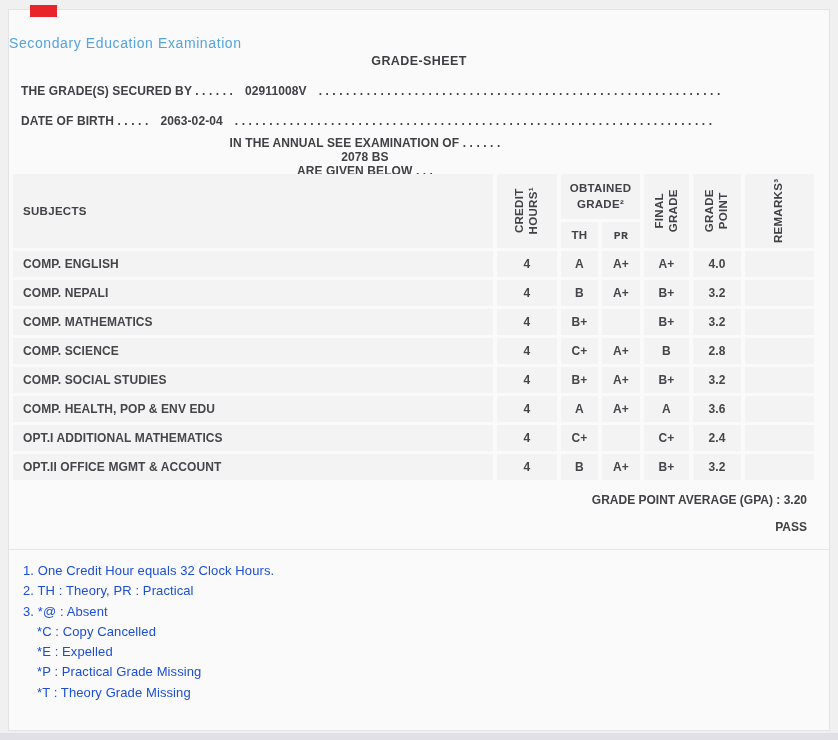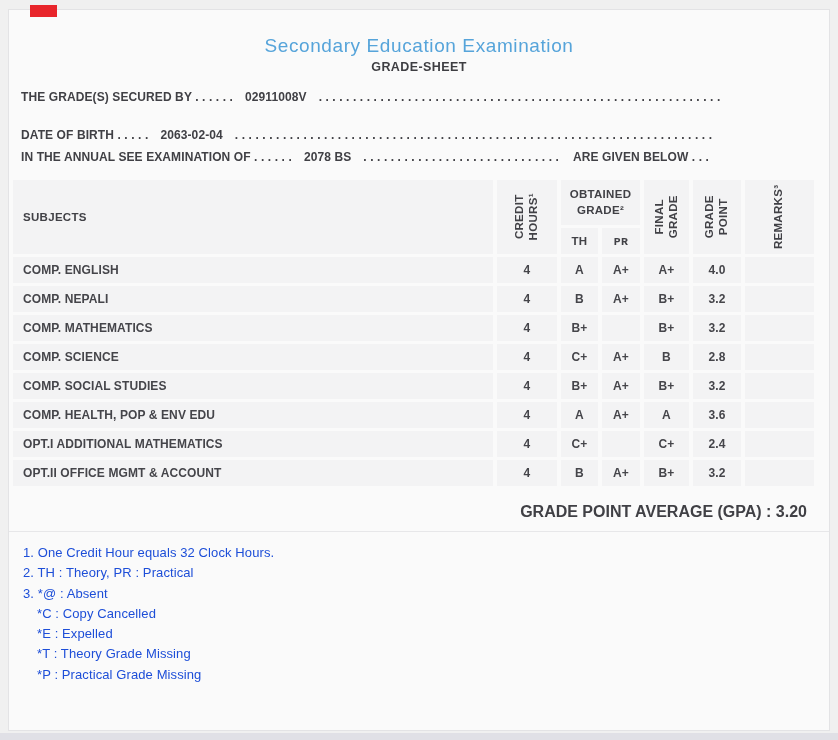--- a/index.html
+++ b/index.html
@@ -20,22 +20,21 @@
   .card {
     position: absolute;
     left: 8px; top: 9px;
     width: 822px; height: 722px;
     background: #fafafa;
     border: 1px solid #e3e3e5;
     overflow: hidden;
   }
   .page-title {
     margin-top: 25px;
-    text-align: center;
-    font-size: 19px;
+    font-size: 14px;
     font-weight: 400;
     letter-spacing: 0.6px;
     color: #56a4da;
   }
   .sheet-subtitle {
     margin-top: 3px;
     text-align: center;
     font-size: 12.5px;
     font-weight: 700;
     letter-spacing: 0.4px;
@@ -52,22 +51,22 @@
     color: #404045;
     letter-spacing: 0.1px;
     white-space: nowrap;
   }
   .info-line .dots-fill {
     flex: 1 1 auto;
     overflow: hidden;
     min-width: 0;
   }
   .w1 { width: 712px; }
-  .w2 { width: 704px; align-items: flex-end; }
-  .w3 { width: 688px; }
+  .w2 { width: 704px; }
+  .w3 { width: 688px; flex-direction: column; }
   .grades-grid {
     display: grid;
     grid-template-columns: 480px 60px 37px 38px 45px 48px 69px;
     grid-template-rows: 45px 26px repeat(8, 26px);
     gap: 3px 4px;
     margin: 8px 0 0 4px;
   }
   .cell {
     background: #f3f3f4;
     display: flex;
@@ -90,24 +89,24 @@
   .two-line { text-align: center; line-height: 1.35; white-space: pre-line; }
   .c-subjects { grid-area: 1 / 1 / 3 / 2; }
   .c-credit   { grid-area: 1 / 2 / 3 / 3; }
   .c-obtained { grid-area: 1 / 3 / 2 / 5; }
   .c-th       { grid-area: 2 / 3 / 3 / 4; }
   .c-pr       { grid-area: 2 / 4 / 3 / 5; font-family: Liberation Mono, monospace; }
   .c-final    { grid-area: 1 / 5 / 3 / 6; }
   .c-point    { grid-area: 1 / 6 / 3 / 7; }
   .c-remarks  { grid-area: 1 / 7 / 3 / 8; }
   .summary {
-    margin-top: 14px;
+    margin-top: 8px;
     padding-right: 22px;
     text-align: right;
-    font-size: 16px;
+    font-size: 12px;
     font-weight: 700;
     color: #404045;
   }
   .gpa-line { line-height: 24px; }
   .result-line { line-height: 30px; }
   .footnote-divider {
     margin-top: 7px;
     border: none;
     border-top: 1px solid #e7e7e9;
   }
@@ -246,29 +245,30 @@
     <div class="cell">B+</div>
     <div class="cell">3.2</div>
     <div class="cell"></div>
   </div>
 
   <div class="summary">
     <div class="gpa-line">
       <span>GRADE POINT AVERAGE (GPA) :</span>
       <span>3.20</span>
     </div>
+    <div class="result-line">PASS</div>
   </div>
 
   <hr class="footnote-divider">
 
   <div class="footnotes">
     <div class="footnote">1. One Credit Hour equals 32 Clock Hours.</div>
     <div class="footnote">2. TH : Theory, PR : Practical</div>
     <div class="footnote">3. *@ : Absent</div>
     <div class="footnote indent">*C : Copy Cancelled</div>
     <div class="footnote indent">*E : Expelled</div>
+    <div class="footnote indent">*P : Practical Grade Missing</div>
     <div class="footnote indent">*T : Theory Grade Missing</div>
-    <div class="footnote indent">*P : Practical Grade Missing</div>
   </div>
 
 </div>
 
 <div class="bottom-strip"></div>
 
 </body></html>

